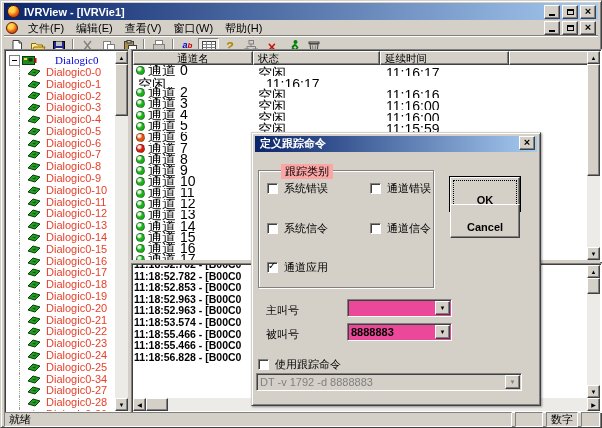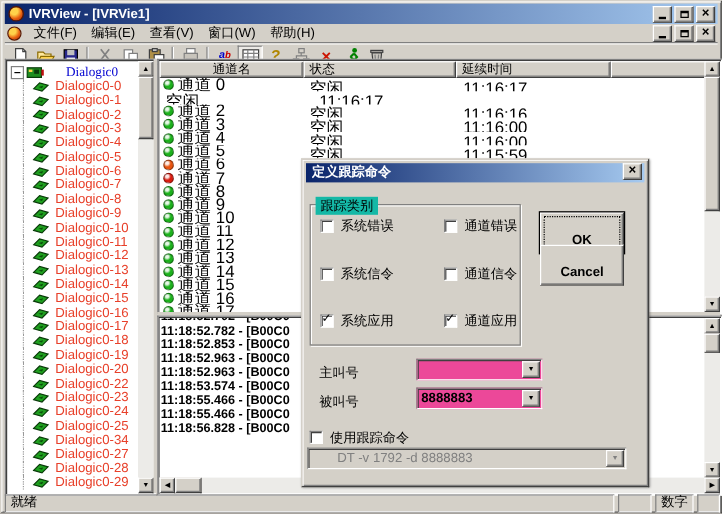--- a/index.html
+++ b/index.html
@@ -96,21 +96,21 @@
   
   .dialog{position:absolute;left:250px;top:131px;width:288px;height:272px;background:#d4d0c8;
     border:1px solid;border-color:#d4d0c8 #404040 #404040 #d4d0c8;
     box-shadow:inset 1px 1px 0 #fff, inset -1px -1px 0 #808080, 1px 1px 2px rgba(0,0,0,.4);}
   .dlg-title{position:absolute;left:3px;top:3px;right:3px;height:16px;
     background:linear-gradient(to right,#0a246a,#a6caf0);
     color:#fff;font-weight:bold;display:flex;align-items:flex-start;padding:0 2px 0 5px;}
   .dlg-title .title-text{flex:1;}
   .groupbox{position:absolute;left:6px;top:37px;width:174px;height:116px;
     border:1px solid #808080;box-shadow:1px 1px 0 #fff, inset 1px 1px 0 #fff;}
-  .groupbox-label{position:absolute;top:-7px;left:4px;background:#14b8a6;padding:0 4px;}
+  .groupbox-label{position:absolute;top:-7px;left:22px;background:#fca5a5;padding:0 4px;}
   .cb-grid{position:absolute;left:8px;top:10px;right:4px;bottom:12px;
     display:grid;grid-template-columns:103px 1fr;align-content:space-between;}
   .cb{display:flex;align-items:center;gap:6px;white-space:nowrap;}
   .cbox{width:11px;height:11px;background:#fff;flex:none;position:relative;
     border:1px solid;border-color:#808080 #fff #fff #808080;box-shadow:inset 1px 1px 0 #404040;box-sizing:border-box;}
   .cbox.checked::after{content:"✓";position:absolute;left:0px;top:-3px;font-size:10px;font-weight:bold;}
   .btn{position:absolute;left:198px;width:70px;height:20px;background:#d4d0c8;
     border:1px solid;border-color:#fff #404040 #404040 #fff;box-shadow:inset -1px -1px 0 #808080;
     font-weight:bold;font-size:11px;font-family:inherit;padding:16px;cursor:default;}
   .btn.default{outline:1px solid #000;}
@@ -121,21 +121,21 @@
   .combo{position:absolute;height:18px;background:#ec4899;display:flex;align-items:center;
     border:1px solid;border-color:#808080 #fff #fff #808080;box-shadow:inset 1px 1px 0 #404040;box-sizing:border-box;}
   .combo-text{flex:1;padding-left:3px;white-space:nowrap;overflow:hidden;}
   .combo-btn{width:15px;height:14px;margin-right:1px;background:#d4d0c8;flex:none;
     border:1px solid;border-color:#fff #404040 #404040 #fff;box-shadow:inset -1px -1px 0 #808080;
     box-sizing:border-box;display:flex;align-items:center;justify-content:center;font-size:6px;}
   .combo.caller{left:95px;top:166px;width:105px;}
   .combo.called{left:95px;top:190px;width:105px;}
   .combo.called .combo-text{font-weight:bold;}
   .use-trace{position:absolute;left:6px;top:224px;}
-  .combo.cmd{left:4px;top:240px;width:266px;background:#d4d0c8;color:#808080;padding-left:21px;}
+  .combo.cmd{left:4px;top:240px;width:266px;background:#d4d0c8;color:#808080;}
   .combo.cmd .combo-btn{color:#808080;}
 </style>
 </head>
 <body>
 
 <div class="window">
 
   <div class="titlebar">
     <span class="app-icon"></span>
     <span class="title-text">IVRView - [IVRVie1]</span>
@@ -415,20 +415,27 @@
               <path d="M5 5.5 L9 4.5 L8 6.5 Z" fill="#0a500a"></path>
             </svg>
             <span class="item-label">Dialogic0-19</span>
           </div>
           <div class="tree-item">
             <svg class="icon-svg" width="15" height="10">
               <path d="M1 7 L6 2 L13 4 L8 9 Z" fill="#1fa01f" stroke="#0a3a0a"></path>
               <path d="M5 5.5 L9 4.5 L8 6.5 Z" fill="#0a500a"></path>
             </svg>
             <span class="item-label">Dialogic0-20</span>
+          </div>
+          <div class="tree-item">
+            <svg class="icon-svg" width="15" height="10">
+              <path d="M1 7 L6 2 L13 4 L8 9 Z" fill="#1fa01f" stroke="#0a3a0a"></path>
+              <path d="M5 5.5 L9 4.5 L8 6.5 Z" fill="#0a500a"></path>
+            </svg>
+            <span class="item-label">Dialogic0-21</span>
           </div>
           <div class="tree-item">
             <svg class="icon-svg" width="15" height="10">
               <path d="M1 7 L6 2 L13 4 L8 9 Z" fill="#1fa01f" stroke="#0a3a0a"></path>
               <path d="M5 5.5 L9 4.5 L8 6.5 Z" fill="#0a500a"></path>
             </svg>
             <span class="item-label">Dialogic0-22</span>
           </div>
           <div class="tree-item">
             <svg class="icon-svg" width="15" height="10">
@@ -716,24 +723,20 @@
           <label class="cb">
             <span class="cbox"></span>
             <span>系统信令</span>
           </label>
           <label class="cb">
             <span class="cbox"></span>
             <span>通道信令</span>
           </label>
           <label class="cb">
             <span class="cbox checked"></span>
-            <span>系统应用</span>
-          </label>
-          <label class="cb">
-            <span class="cbox checked"></span>
             <span>通道应用</span>
           </label>
         </div>
     </div>
     <button class="btn default ok-btn">OK</button>
     <button class="btn cancel-btn">Cancel</button>
     <span class="flabel lbl-caller">主叫号</span>
     <div class="combo caller">
       <span class="combo-text"></span>
       <span class="combo-btn">

